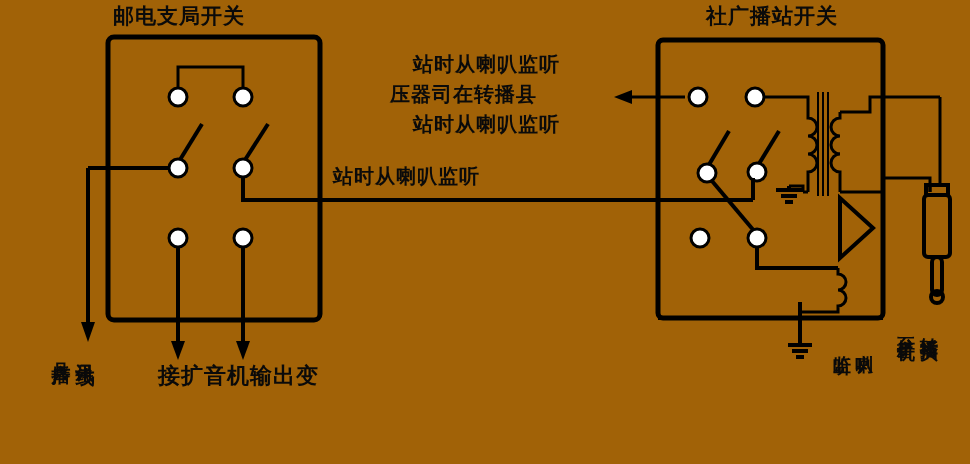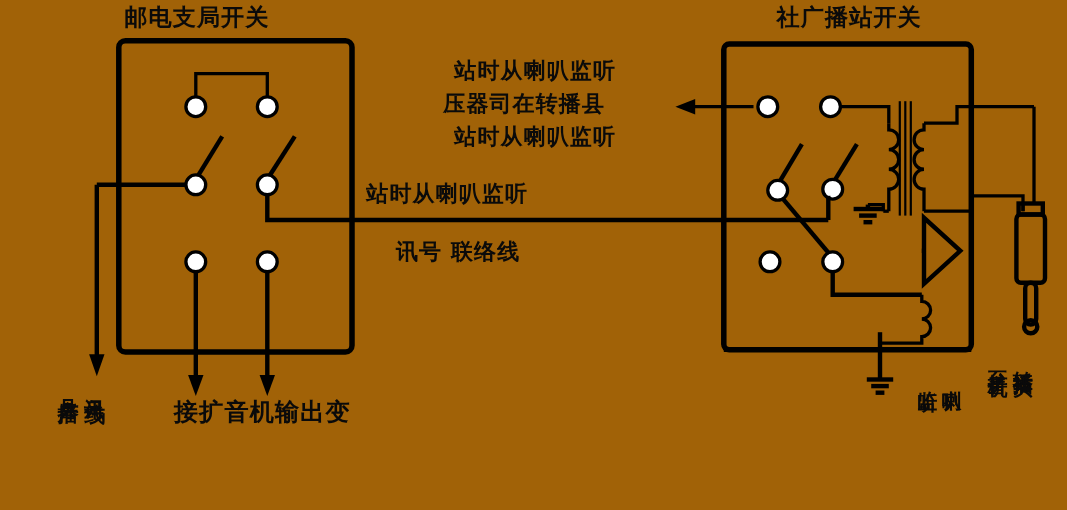--- a/index.html
+++ b/index.html
@@ -38,25 +38,24 @@
 </style>
 </head>
 <body>
 
 <div id="stage">
 
   <div class="lbl" style="left:113px;top:5px;font-size:21px;">邮电支局开关</div>
   <div class="lbl" style="left:706px;top:5px;font-size:21px;">社广播站开关</div>
 
   <div class="lbl" style="left:413px;top:54px;font-size:20px;">站时从喇叭监听</div>
-  <div class="lbl" style="left:403px;top:84px;font-size:20px;">压器司在转播县</div>
+  <div class="lbl" style="left:390px;top:84px;font-size:20px;">压器司在转播县</div>
   <div class="lbl" style="left:413px;top:114px;font-size:20px;">站时从喇叭监听</div>
 
   <div class="lbl" style="left:333px;top:166px;font-size:20px;">站时从喇叭监听</div>
-  <div class="lbl" style="left:360px;top:218px;font-size:20px;">讯号 联络线</div>
 
   <div class="vlbl" style="left:52px;top:347px;font-size:19px;">县广播</div>
   <div class="vlbl" style="left:76px;top:347px;font-size:19px;">讯号线</div>
 
   <div class="lbl" style="left:158px;top:364px;font-size:22px;">接扩音机输出变</div>
 
   <div class="vlbl" style="left:833px;top:340px;font-size:18px;">监听</div>
   <div class="vlbl" style="left:855px;top:340px;font-size:18px;">喇叭</div>
 
   <div class="vlbl" style="left:897px;top:322px;font-size:18px;">至扩音机</div>

